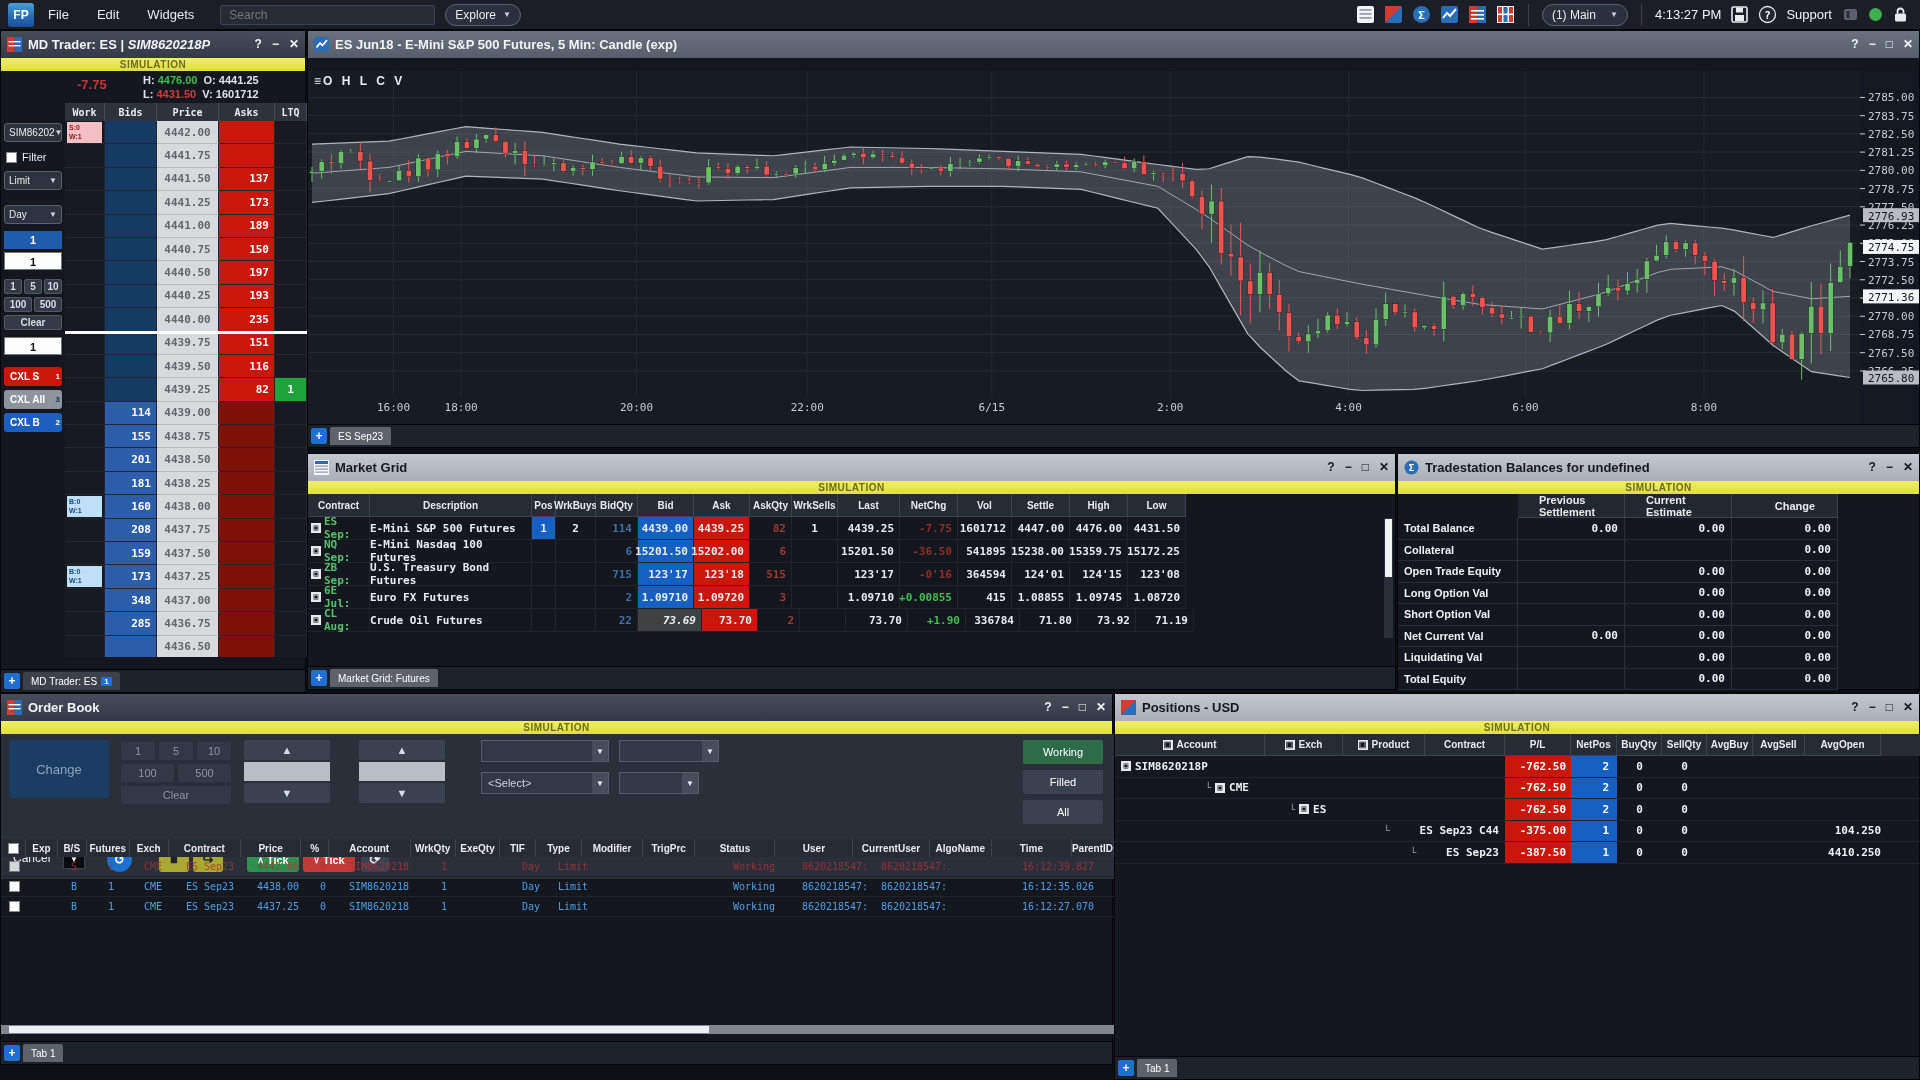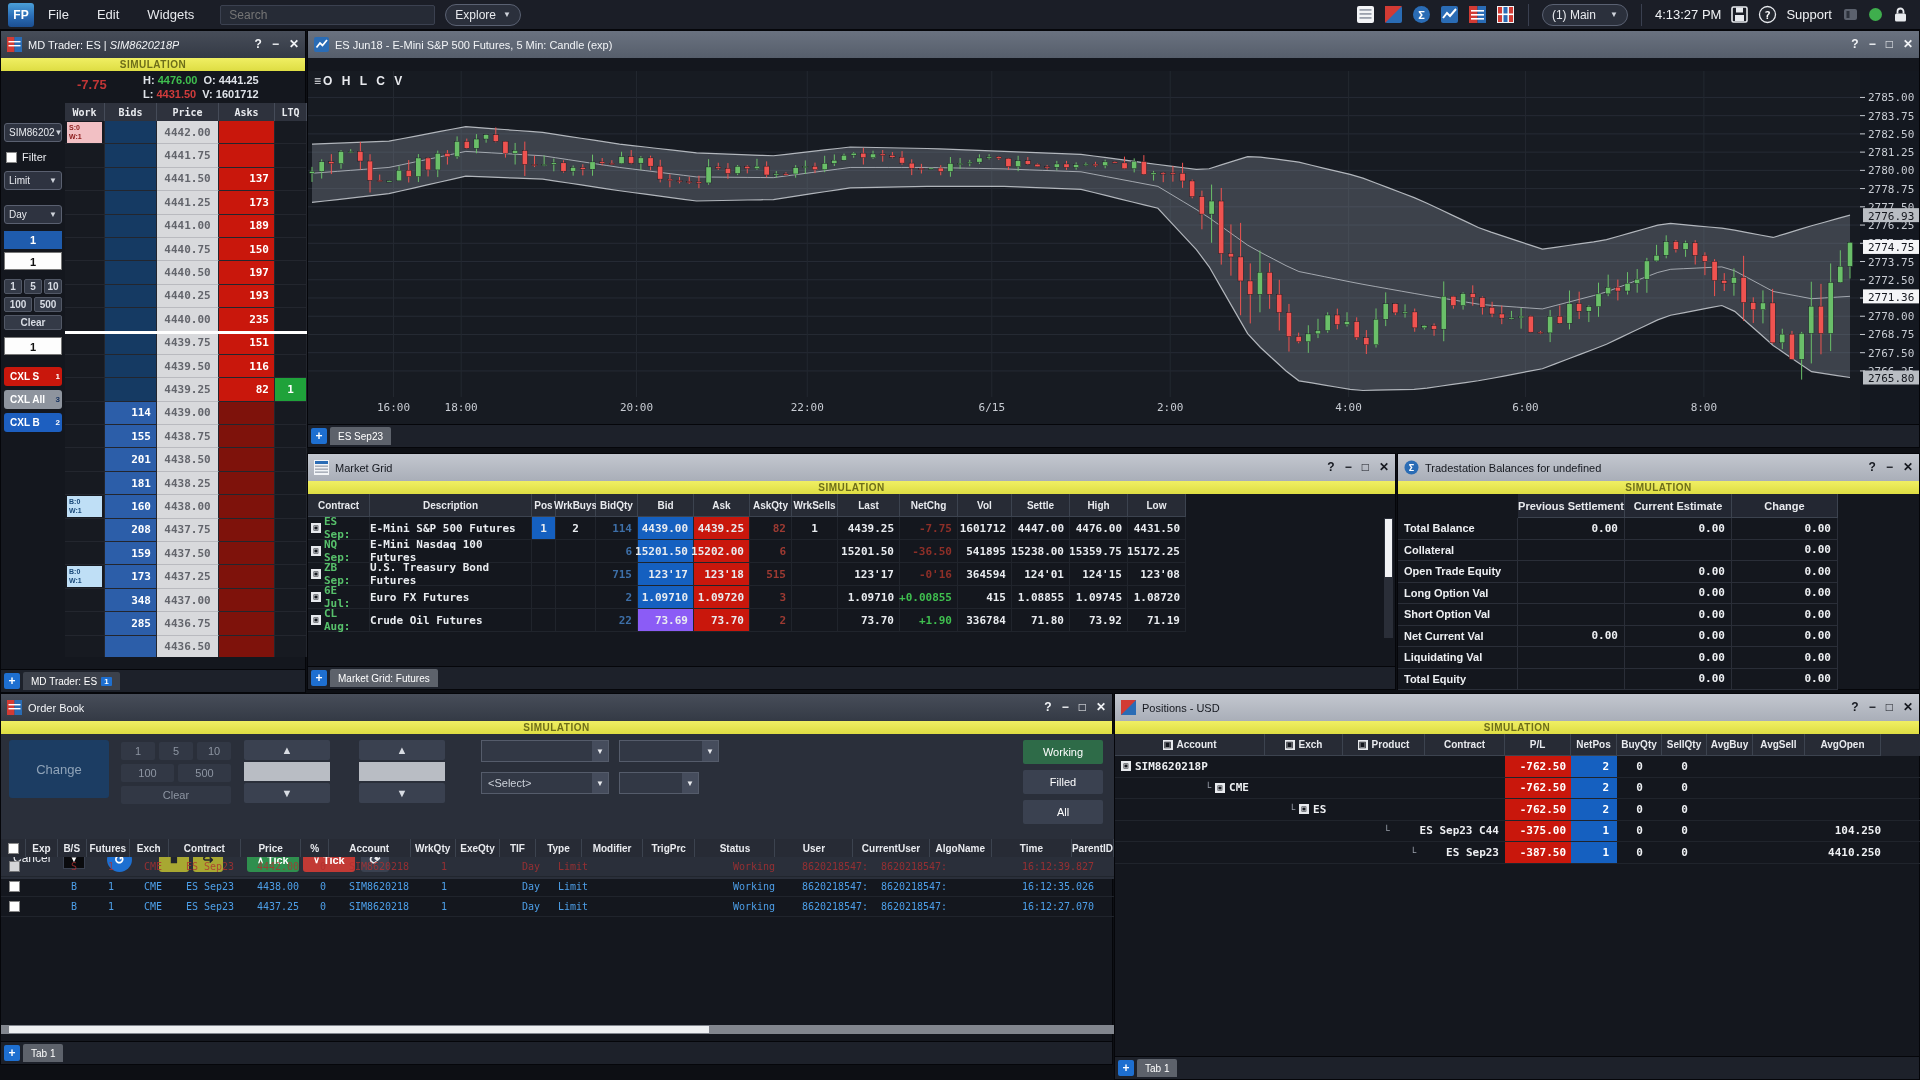--- a/index.html
+++ b/index.html
@@ -26,21 +26,21 @@
   #clock { color:#f0f2f5; font-size:13px; }
   #support-label { color:#f0f2f5; font-size:13px; }
   .green-dot { width:13px; height:13px; border-radius:50%; background:#3fae4d; }
 
   
   .window { position:absolute; background:#14171e; border:1px solid #05060a; }
   .titlebar { height:27px; display:flex; align-items:center; padding:0 6px; gap:6px; }
   .titlebar.dark  { background:linear-gradient(180deg,#474d59,#343a45); color:#f2f4f7; }
   .titlebar.mid   { background:linear-gradient(180deg,#6a7280,#565e6b); color:#f2f4f7; }
   .titlebar.light { background:linear-gradient(180deg,#c3c7cf,#a9aeb8); color:#15181f; }
-  .title-text { font-size:11px; white-space:nowrap; overflow:hidden; }
+  .title-text { font-size:13px; white-space:nowrap; overflow:hidden;font-weight:bold; }
   .win-btns { margin-left:auto; display:flex; gap:10px; font-size:12px; font-weight:bold; }
   .win-btns span { cursor:default; line-height:27px; }
   .titlebar.light .win-btns span { color:#15181f; }
   .sim-banner { height:13px; background:linear-gradient(180deg,#f0ef63,#dedd43); color:#6e6e1a;
     font-size:10px; font-weight:bold; text-align:center; line-height:13px; letter-spacing:.5px; }
   .win-icon { width:15px; height:15px; flex:0 0 auto; }
 
   .mono { font-family:"DejaVu Sans Mono", monospace; }
 
   
@@ -113,21 +113,21 @@
   .num { justify-content:flex-end; padding-right:5px; }
   .ctr { justify-content:center; }
   .mg-scroll { position:absolute; right:2px; top:64px; width:9px; height:120px; background:#2a2e38; }
   .mg-thumb { position:absolute; left:1px; top:1px; width:7px; height:58px; background:#f2f3f5; }
 
   
   #balances { left:1397px; top:453px; width:523px; height:237px; }
   #bal-table { position:absolute; left:0; top:40px; width:440px; font-size:11px; }
   .bal-hrow { display:flex; height:24px; color:#e8eaee; font-weight:bold; }
   .bal-hrow div { display:flex; align-items:center; justify-content:center; border-right:1px solid #3c434f;
-    border-bottom:1px solid #3c434f; background:#232732; }
+    border-bottom:1px solid #3c434f; background:#232732;padding-left:21px; }
   .bal-row { display:flex; height:21.5px; }
   .bal-row div { display:flex; align-items:center; border-right:1px solid #2a2e38; border-bottom:1px solid #2a2e38;
     color:#eef0f3; font-weight:bold; }
   .bal-label { padding-left:6px; font-family:"Liberation Sans", sans-serif; }
 
   
   #order-book { left:0; top:693px; width:1113px; height:372px; }
   #ob-controls { position:absolute; left:0; top:40px; width:1113px; height:145px; background:#2a2f3a; }
   #ob-change { position:absolute; left:8px; top:6px; width:100px; height:58px; background:#1c3d63; border-radius:3px;
     color:#8fa3b8; font-size:13px; display:flex; align-items:center; justify-content:center; }
@@ -1047,21 +1047,21 @@
         </div>
         <div class="mg-row">
           <div class="mg-contract" style="width: 62px;">
             <span class="expander">▣</span>
             <span>CL Aug:</span>
           </div>
           <div style="width: 162px;">Crude Oil Futures</div>
           <div class="ctr" style="width: 24px;"></div>
           <div class="ctr" style="width: 40px;"></div>
           <div class="num" style="width: 42px; color: rgb(61, 111, 168);">22</div>
-          <div class="num" style="width: 56px; background: #8b5cf6;">73.69</div>
+          <div class="num" style="width: 64px; background: #404040; font-style: italic;">73.69</div>
           <div class="num" style="width: 56px; background: rgb(201, 23, 12);">73.70</div>
           <div class="num" style="width: 42px; color: rgb(158, 58, 50);">2</div>
           <div class="ctr" style="width: 46px;"></div>
           <div class="num" style="width: 62px;">73.70</div>
           <div class="num" style="width: 58px; color: rgb(63, 191, 79);">+1.90</div>
           <div class="num" style="width: 54px;">336784</div>
           <div class="num" style="width: 58px;">71.80</div>
           <div class="num" style="width: 58px;">73.92</div>
           <div class="num" style="width: 58px;">71.19</div>
         </div>

